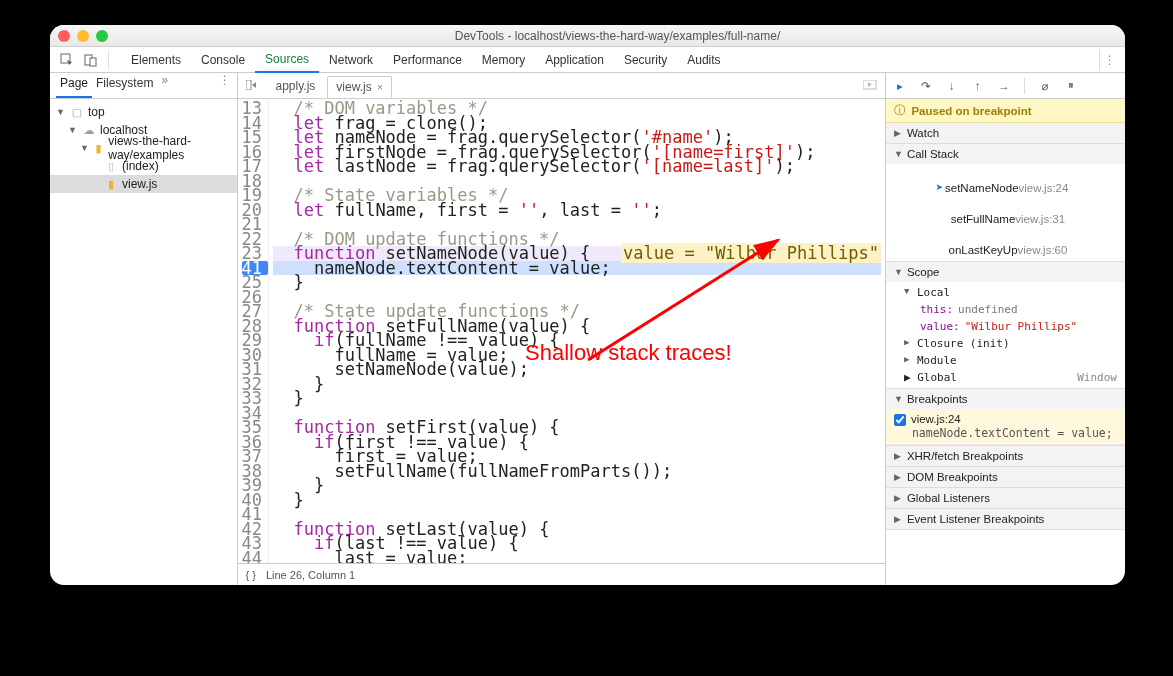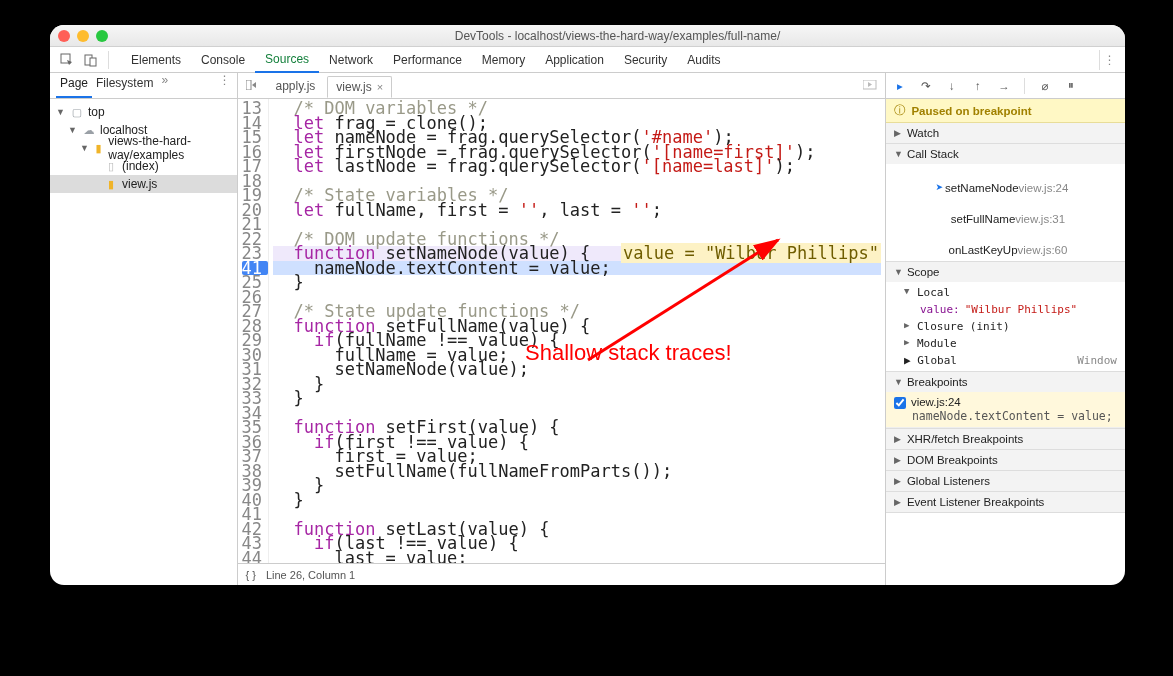--- a/index.html
+++ b/index.html
@@ -308,20 +308,24 @@
         <div class="sec-h">
             <span class="arr">▼</span>
             <span>Scope</span>
           </div>
         <div class="sec-body">
           <div class="scope-row">
               <span class="arr">▼</span>
               <span>Local</span>
             </div>
           <div class="scope-row" style="padding-left:34px">
+              <span class="k">this:</span> 
+              <span class="v">undefined</span>
+            </div>
+          <div class="scope-row" style="padding-left:34px">
               <span class="k">value:</span> 
               <span class="vs">"Wilbur Phillips"</span>
             </div>
           <div class="scope-row">
               <span class="arr">▶</span>
               <span>Closure (init)</span>
             </div>
           <div class="scope-row">
               <span class="arr">▶</span>
               <span>Module</span>

